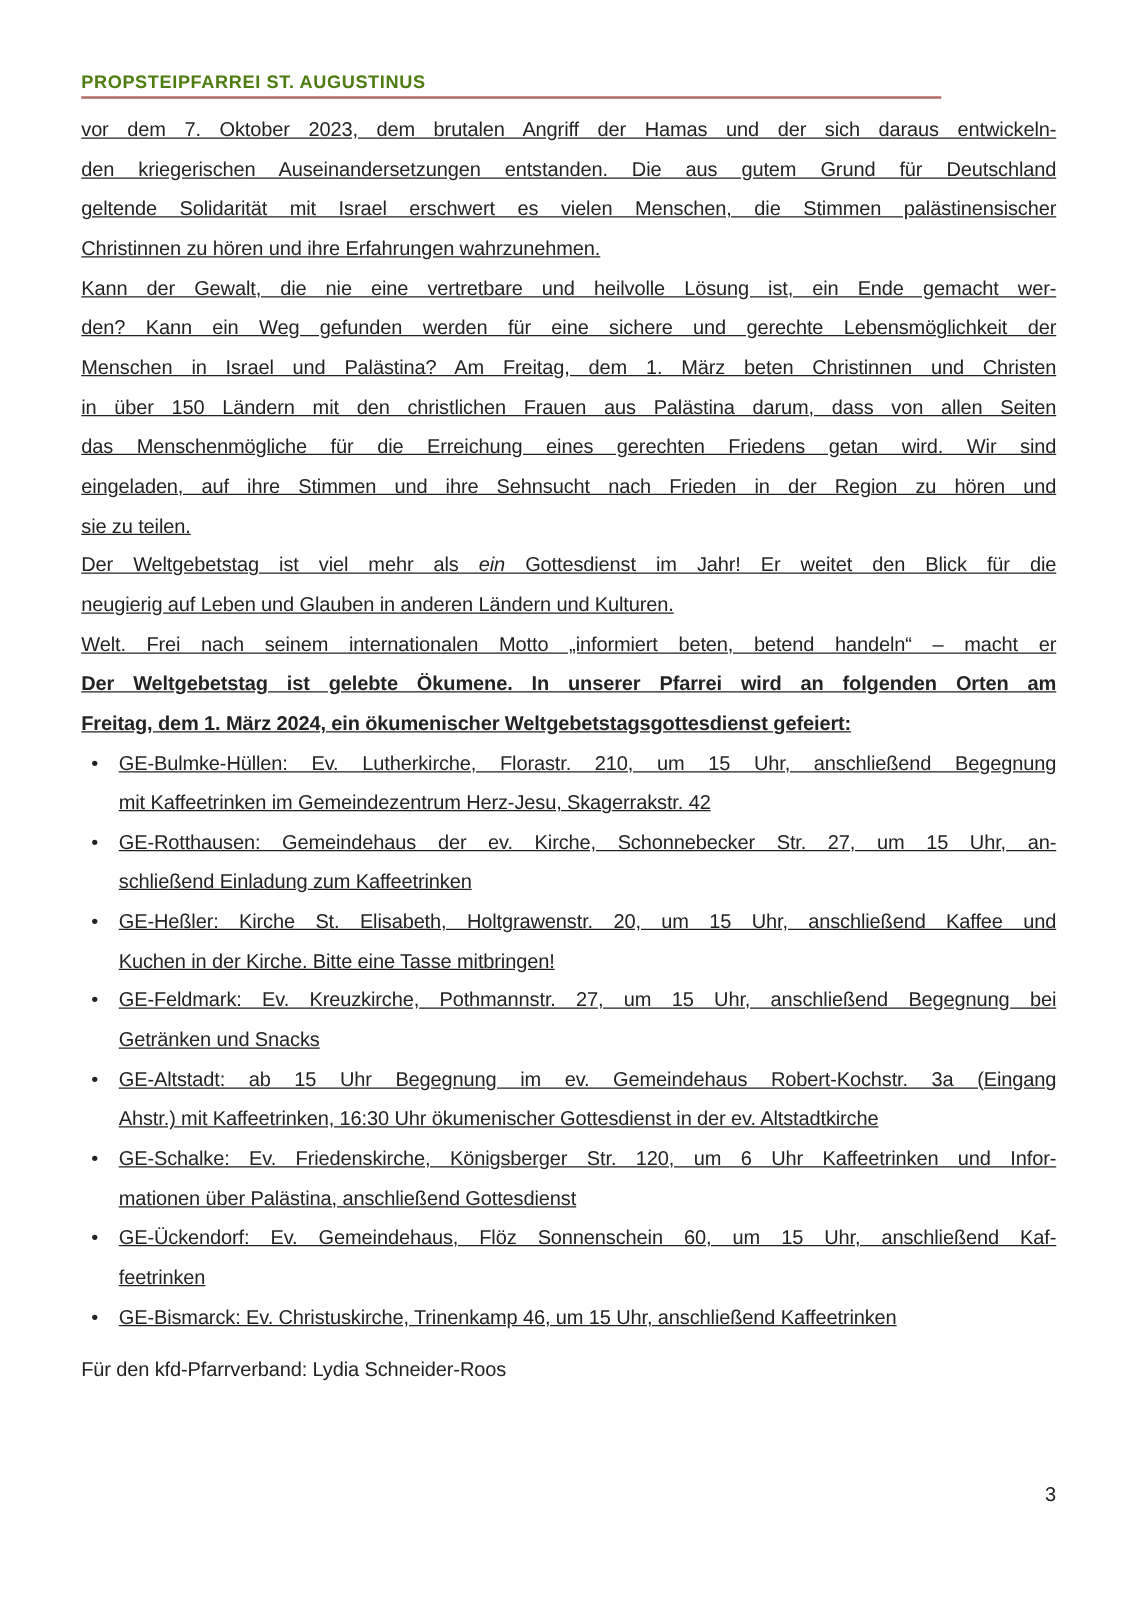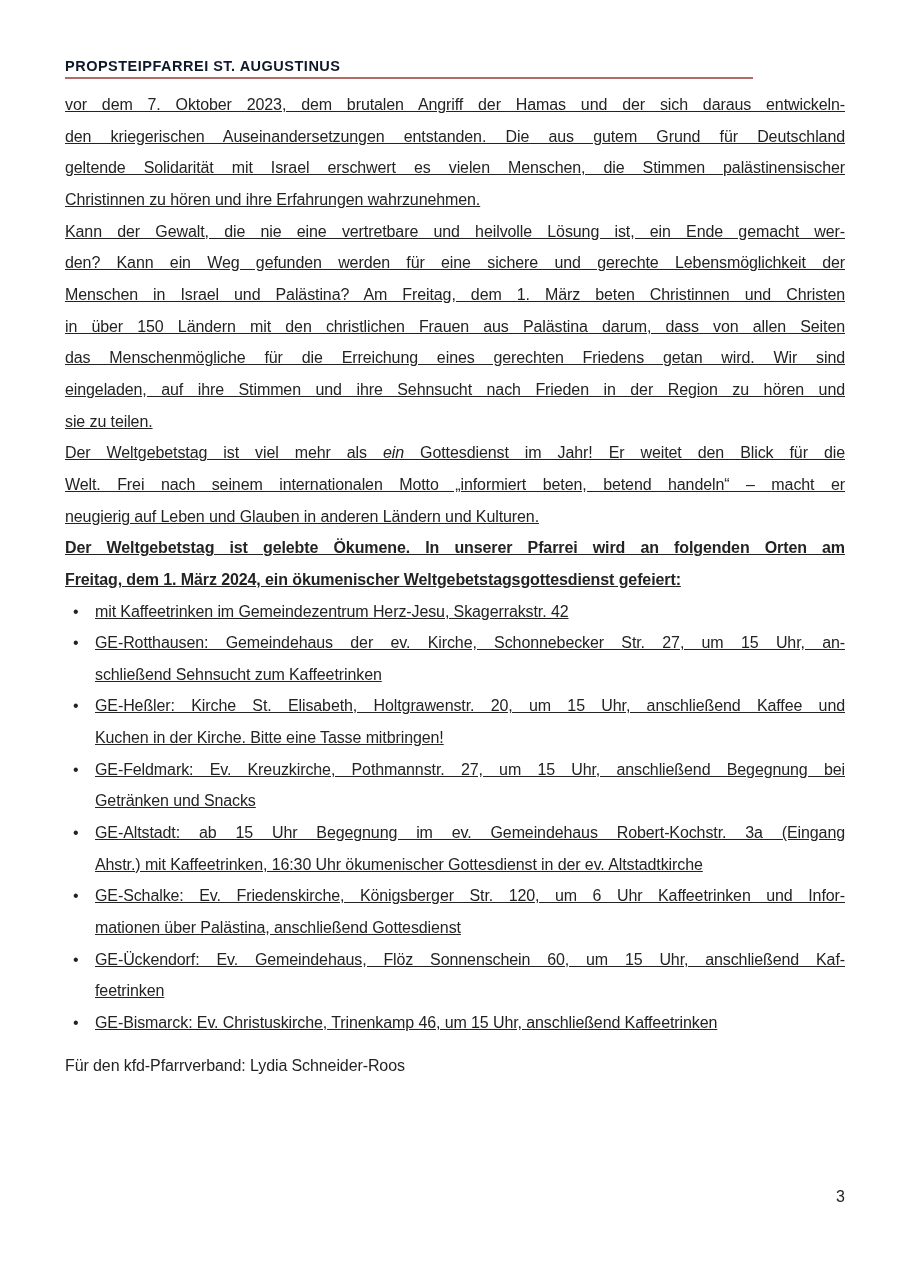--- a/index.html
+++ b/index.html
@@ -19,21 +19,21 @@
   .doc-header {
     position: absolute;
     left: 65px;
     top: 58px;
     width: 780px;
   }
   .doc-header-title {
     font-size: 14.5px;
     font-weight: bold;
     letter-spacing: 0.5px;
-    color: #0f172a;
+    color: #4d7c0f;
     line-height: 16px;
   }
   .doc-header-rule {
     margin-top: 3px;
     width: 688px;
     height: 2px;
     background: #b46b66;
   }
   .content {
     position: absolute;
@@ -108,41 +108,42 @@
         <div class="line">den? Kann ein Weg gefunden werden für eine sichere und gerechte Lebensmöglichkeit der</div>
         <div class="line">Menschen in Israel und Palästina? Am Freitag, dem 1. März beten Christinnen und Christen</div>
         <div class="line">in über 150 Ländern mit den christlichen Frauen aus Palästina darum, dass von allen Seiten</div>
         <div class="line">das Menschenmögliche für die Erreichung eines gerechten Friedens getan wird. Wir sind</div>
         <div class="line">eingeladen, auf ihre Stimmen und ihre Sehnsucht nach Frieden in der Region zu hören und</div>
         <div class="line line-last">sie zu teilen.</div>
       </div>
 
     <div class="paragraph">
         <div class="line">Der Weltgebetstag ist viel mehr als <em>ein</em> Gottesdienst im Jahr! Er weitet den Blick für die</div>
+        <div class="line line-last">neugierig auf Leben und Glauben in anderen Ländern und Kulturen.</div>
         <div class="line">Welt. Frei nach seinem internationalen Motto „informiert beten, betend handeln“ – macht er</div>
-        <div class="line line-last">neugierig auf Leben und Glauben in anderen Ländern und Kulturen.</div>
       </div>
 
     <div class="paragraph paragraph-bold">
         <div class="line">Der Weltgebetstag ist gelebte Ökumene. In unserer Pfarrei wird an folgenden Orten am</div>
         <div class="line line-last">Freitag, dem 1. März 2024, ein ökumenischer Weltgebetstagsgottesdienst gefeiert:</div>
       </div>
 
     <ul class="bullet-list">
         <li class="bullet-item">
           <span class="dot">•</span>
           <div class="bullet-body">
+            <div class="line">GE-Bulmke-Hüllen: Ev. Lutherkirche, Florastr. 210, um 15 Uhr, anschließend Begegnung</div>
             <div class="line line-last">mit Kaffeetrinken im Gemeindezentrum Herz-Jesu, Skagerrakstr. 42</div>
           </div>
         </li>
         <li class="bullet-item">
           <span class="dot">•</span>
           <div class="bullet-body">
             <div class="line">GE-Rotthausen: Gemeindehaus der ev. Kirche, Schonnebecker Str. 27, um 15 Uhr, an-</div>
-            <div class="line line-last">schließend Sehnsucht zum Kaffeetrinken</div>
+            <div class="line line-last">schließend Einladung zum Kaffeetrinken</div>
           </div>
         </li>
         <li class="bullet-item">
           <span class="dot">•</span>
           <div class="bullet-body">
             <div class="line">GE-Heßler: Kirche St. Elisabeth, Holtgrawenstr. 20, um 15 Uhr, anschließend Kaffee und</div>
             <div class="line line-last">Kuchen in der Kirche. Bitte eine Tasse mitbringen!</div>
           </div>
         </li>
         <li class="bullet-item">

